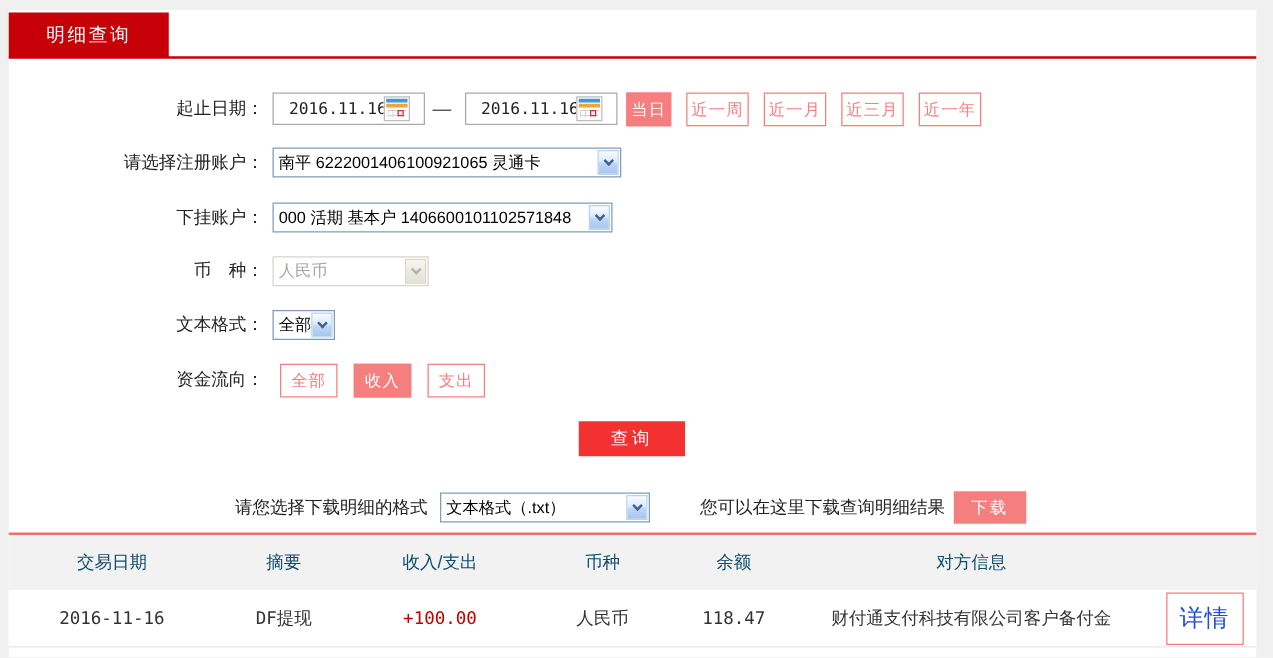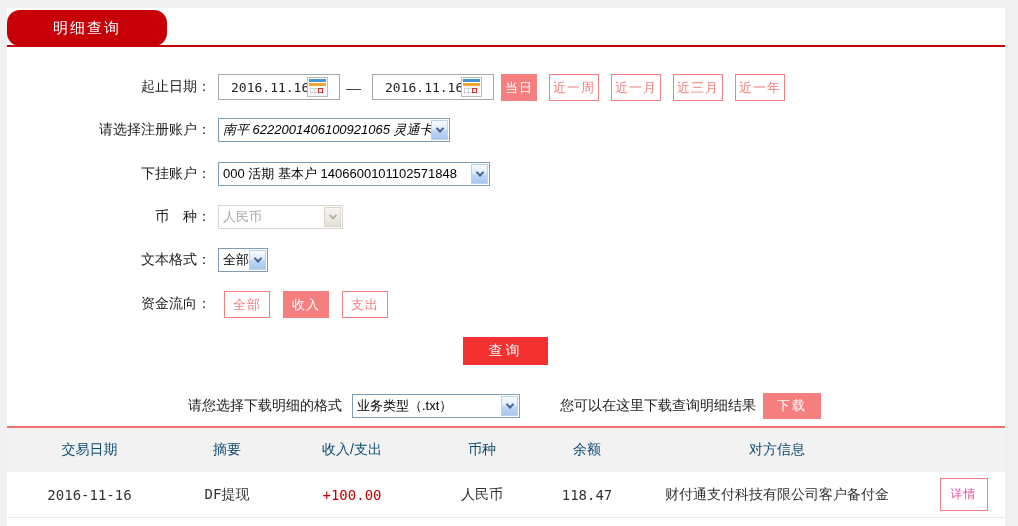--- a/index.html
+++ b/index.html
@@ -5,23 +5,23 @@
   * { margin:0; padding:0; box-sizing:border-box; }
   html,body { background:#f0f0f0; }
   .page {
     position:relative; width:1018px; height:526px; background:#f0f0f0;
     font-family:"Liberation Sans","DejaVu Sans",sans-serif; overflow:hidden;
   }
   .panel { position:absolute; left:7px; top:8px; right:13px; bottom:0; background:#ffffff; }
 
   
   .tab {
-    position:absolute; left:7px; top:10px; width:160px; height:36px;
+    position:absolute; left:7px; top:10px; width:128px; height:36px;
     background:#c70008; color:#ffffff; font-size:15px;
-    display:flex; align-items:center; justify-content:center; letter-spacing:2px; cursor:pointer;border-radius:13px;
+    display:flex; align-items:center; justify-content:center; letter-spacing:2px; cursor:pointer;
   }
   .red-line { position:absolute; left:7px; top:45px; width:998px; height:2px; background:#c70008; }
 
   
   .frow { position:absolute; left:7px; width:998px; display:flex; align-items:center; }
   .flabel { width:204px; text-align:right; font-size:14px; color:#222222; flex:none; }
   .r-date { top:73px; height:28px; }
   .r-reg  { top:118px; height:24px; }
   .r-sub  { top:162px; height:24px; }
   .r-cur  { top:205px; height:24px; }
@@ -70,21 +70,21 @@
   .arrow-btn {
     position:absolute; right:1px; top:1px; bottom:1px; width:17px;
     background:linear-gradient(180deg,#f7fbff 0%,#dcebfc 45%,#bed6f5 55%,#a6c6ef 100%);
     border:1px solid #bcd2ec; display:flex; align-items:center; justify-content:center;
   }
   .chev { width:6px; height:6px; border-right:2px solid #44618e; border-bottom:2px solid #44618e;
           transform:rotate(45deg) translate(-1px,-1px); }
   .xp-select.disabled { border-color:#d9d5cb; color:#a6a6a6; }
   .xp-select.disabled .arrow-btn { background:linear-gradient(180deg,#f6f5f1,#e2e0d8); border-color:#d9d5cb; }
   .xp-select.disabled .chev { border-color:#b4b1a8; }
-  .w-reg { width:232px;font-style:italic; } .w-sub { width:272px; } .w-cur { width:125px; }
+  .w-reg { width:279px; } .w-sub { width:272px; } .w-cur { width:125px; }
   .w-biz { width:50px; }  .w-fmt { width:168px; margin-left:10px; }
 
   
   .btn-query {
     margin-left:456px; width:85px; height:28px; background:#f43131; color:#fff;
     border:none; font-size:14px; letter-spacing:3px; cursor:pointer; font-family:inherit;text-align:center;
   }
 
   
   .down-label { margin-left:181px; font-size:14px; color:#222; }
@@ -94,21 +94,21 @@
 
   
   .table-top-line { position:absolute; left:7px; top:426px; width:998px; height:2px; background:#ef6e6e; }
   .thead, .trow { position:absolute; left:7px; width:998px; display:flex; align-items:center; }
   .thead { top:428px; height:44px; background:#f2f2f2; color:#0c4a6e; font-size:14px; }
   .trow  { top:472px; height:46px; background:#fff; color:#333; font-size:14px; border-bottom:1px solid #e8e8e8; }
   .c1{width:165px;} .c2{width:110px;} .c3{width:140px;} .c4{width:120px;} .c5{width:90px;} .c6{width:290px;} .c7{width:83px;}
   .cell { text-align:center; flex:none; }
   .mono { font-family:"DejaVu Sans Mono","Liberation Mono",monospace; }
   .amount { color:#c30000; }
-  .btn-detail { background:#fff; border:1px solid #f57e7e; color:#ec4899; font-size:12px;
+  .btn-detail { background:#fff; border:1px solid #f57e7e; color:#1d4ed8; font-size:19px;
                 padding:7px 10px; cursor:pointer; font-family:inherit; letter-spacing:1px; }
 </style>
 </head>
 <body>
 
 <div class="page">
   <div class="panel"></div>
 
   <div class="tab">明细查询</div>
   <div class="red-line"></div>
@@ -188,21 +188,21 @@
     <button class="btn-outline flow-btn">支出</button>
   </div>
 
   <div class="frow r-query">
     <button class="btn-query">查询</button>
   </div>
 
   <div class="frow r-down">
     <div class="down-label">请您选择下载明细的格式</div>
     <div class="xp-select w-fmt">
-      <span class="val">业务类型（.txt）</span>
+      <span class="val">文本格式（.txt）</span>
       <span class="arrow-btn">
           <span class="chev"></span>
         </span>
     </div>
     <div class="down-hint">您可以在这里下载查询明细结果</div>
     <button class="btn-down">下载</button>
   </div>
 
   <div class="table-top-line"></div>
 

